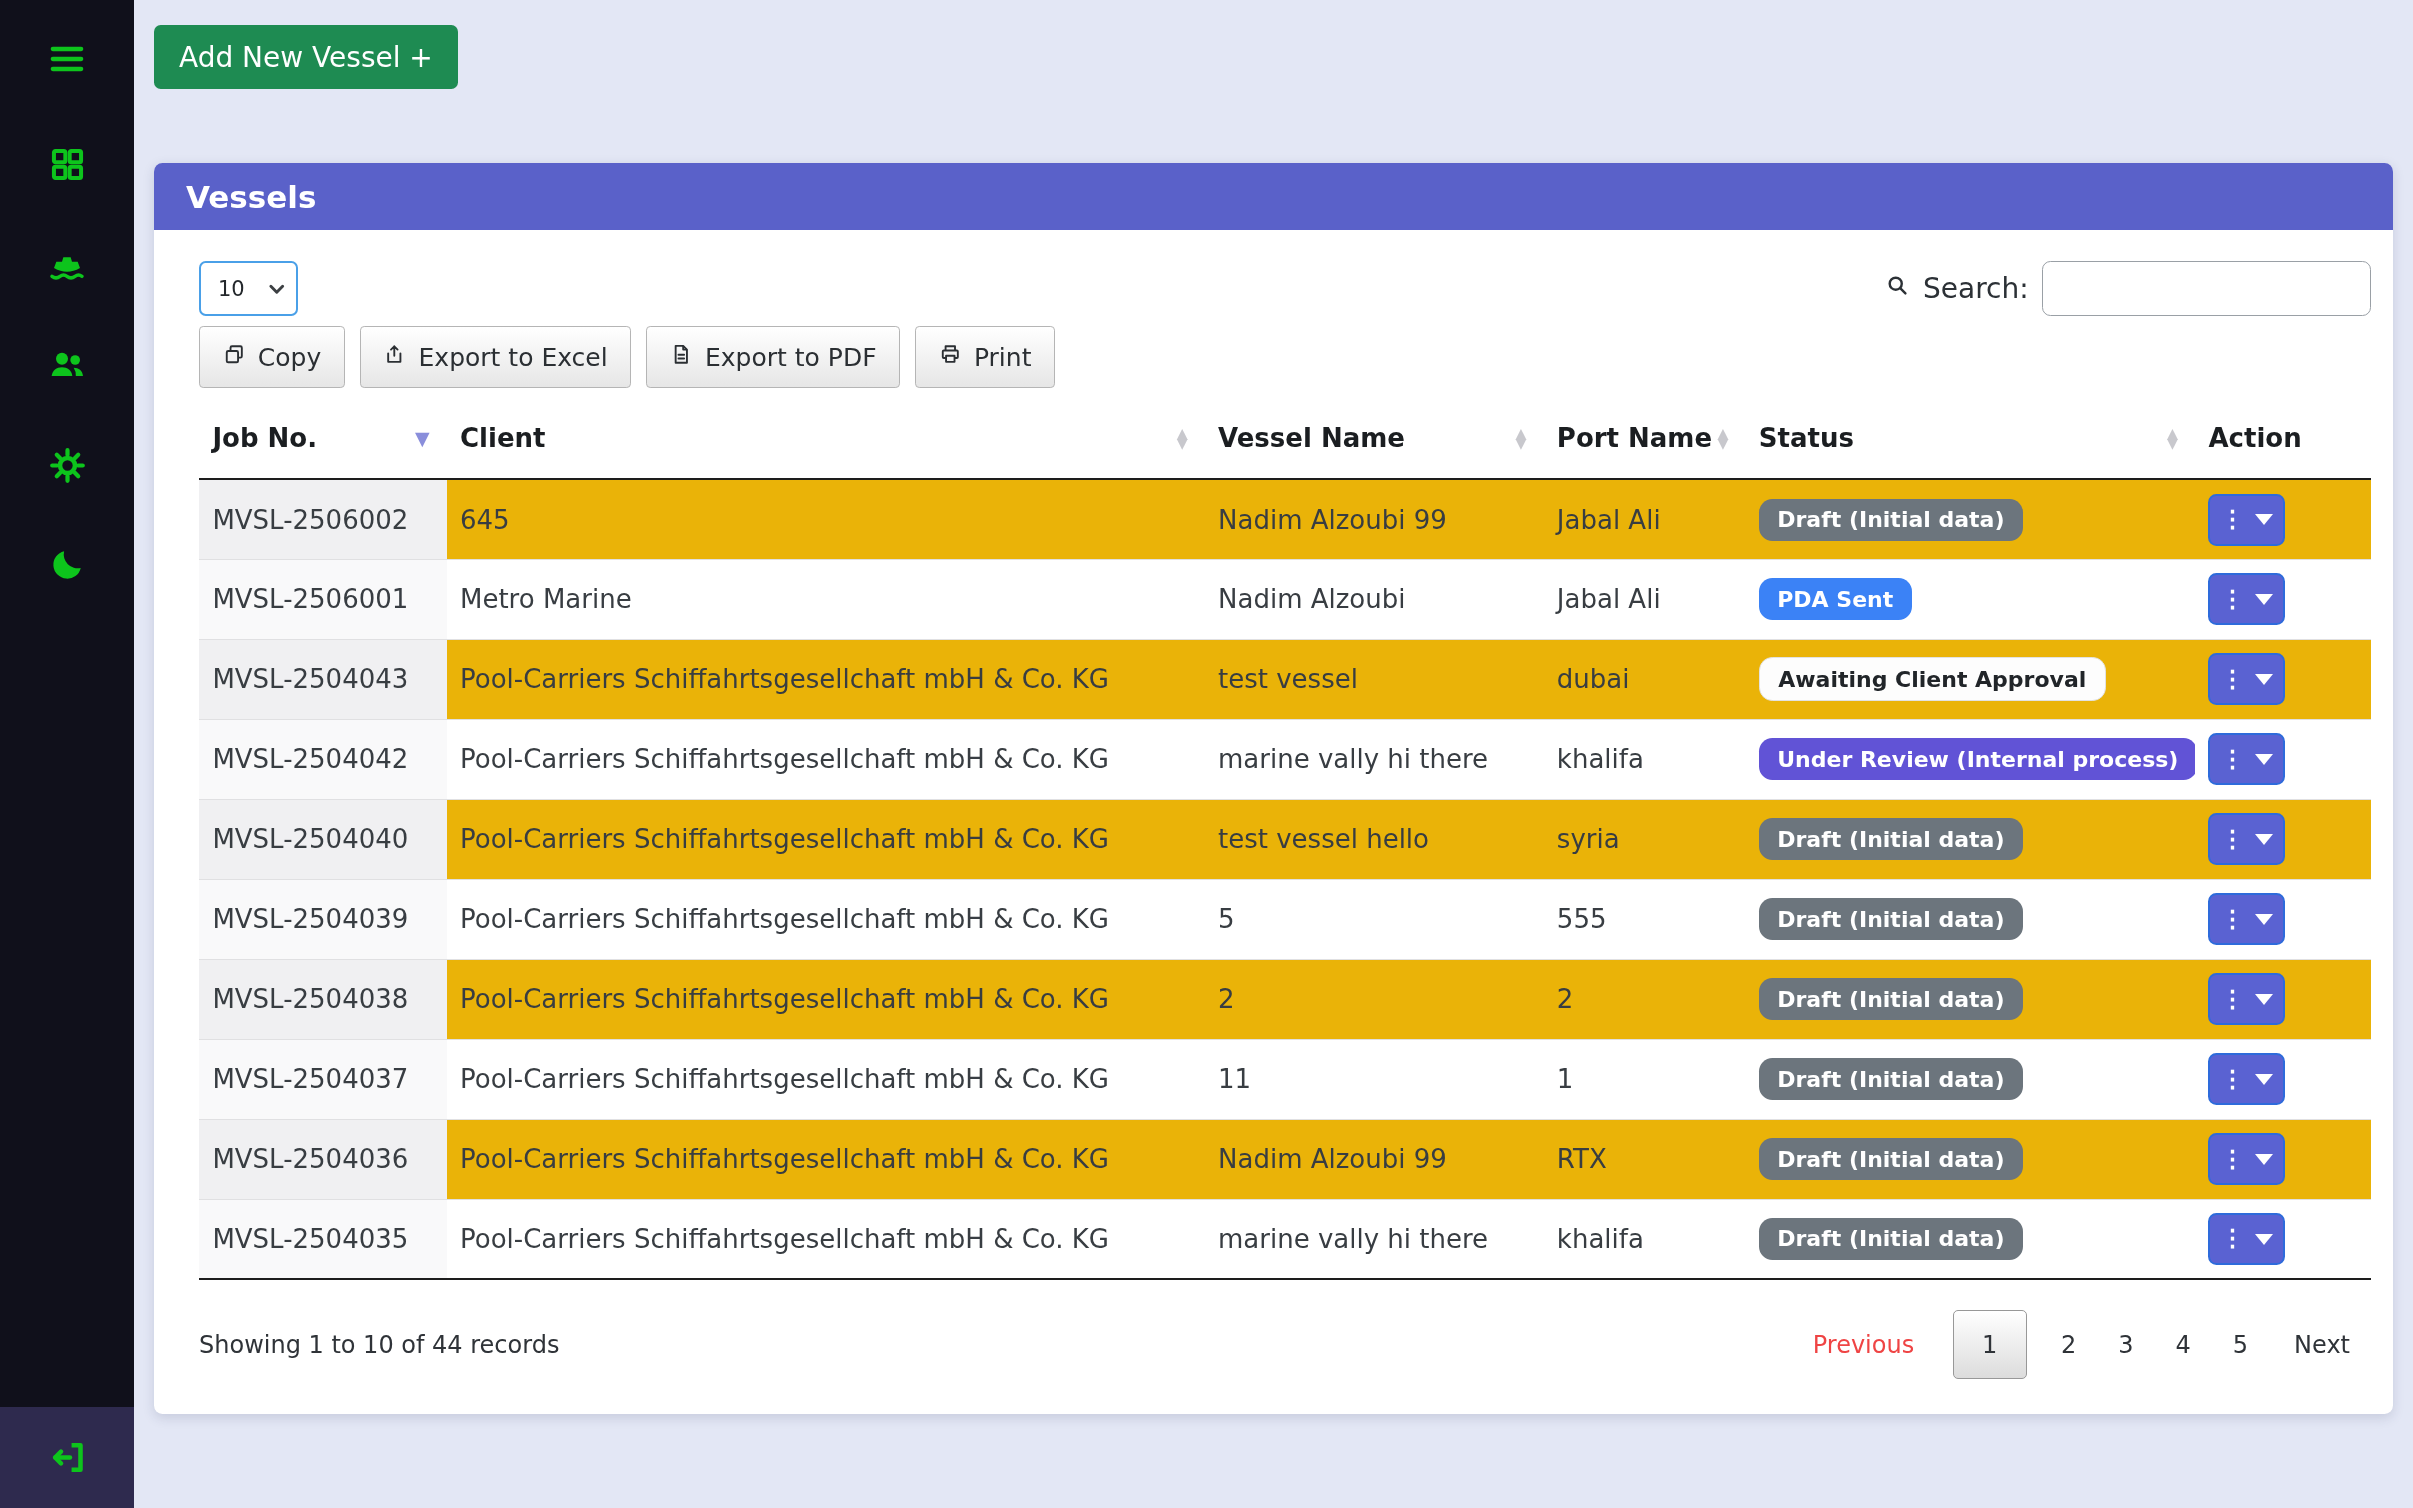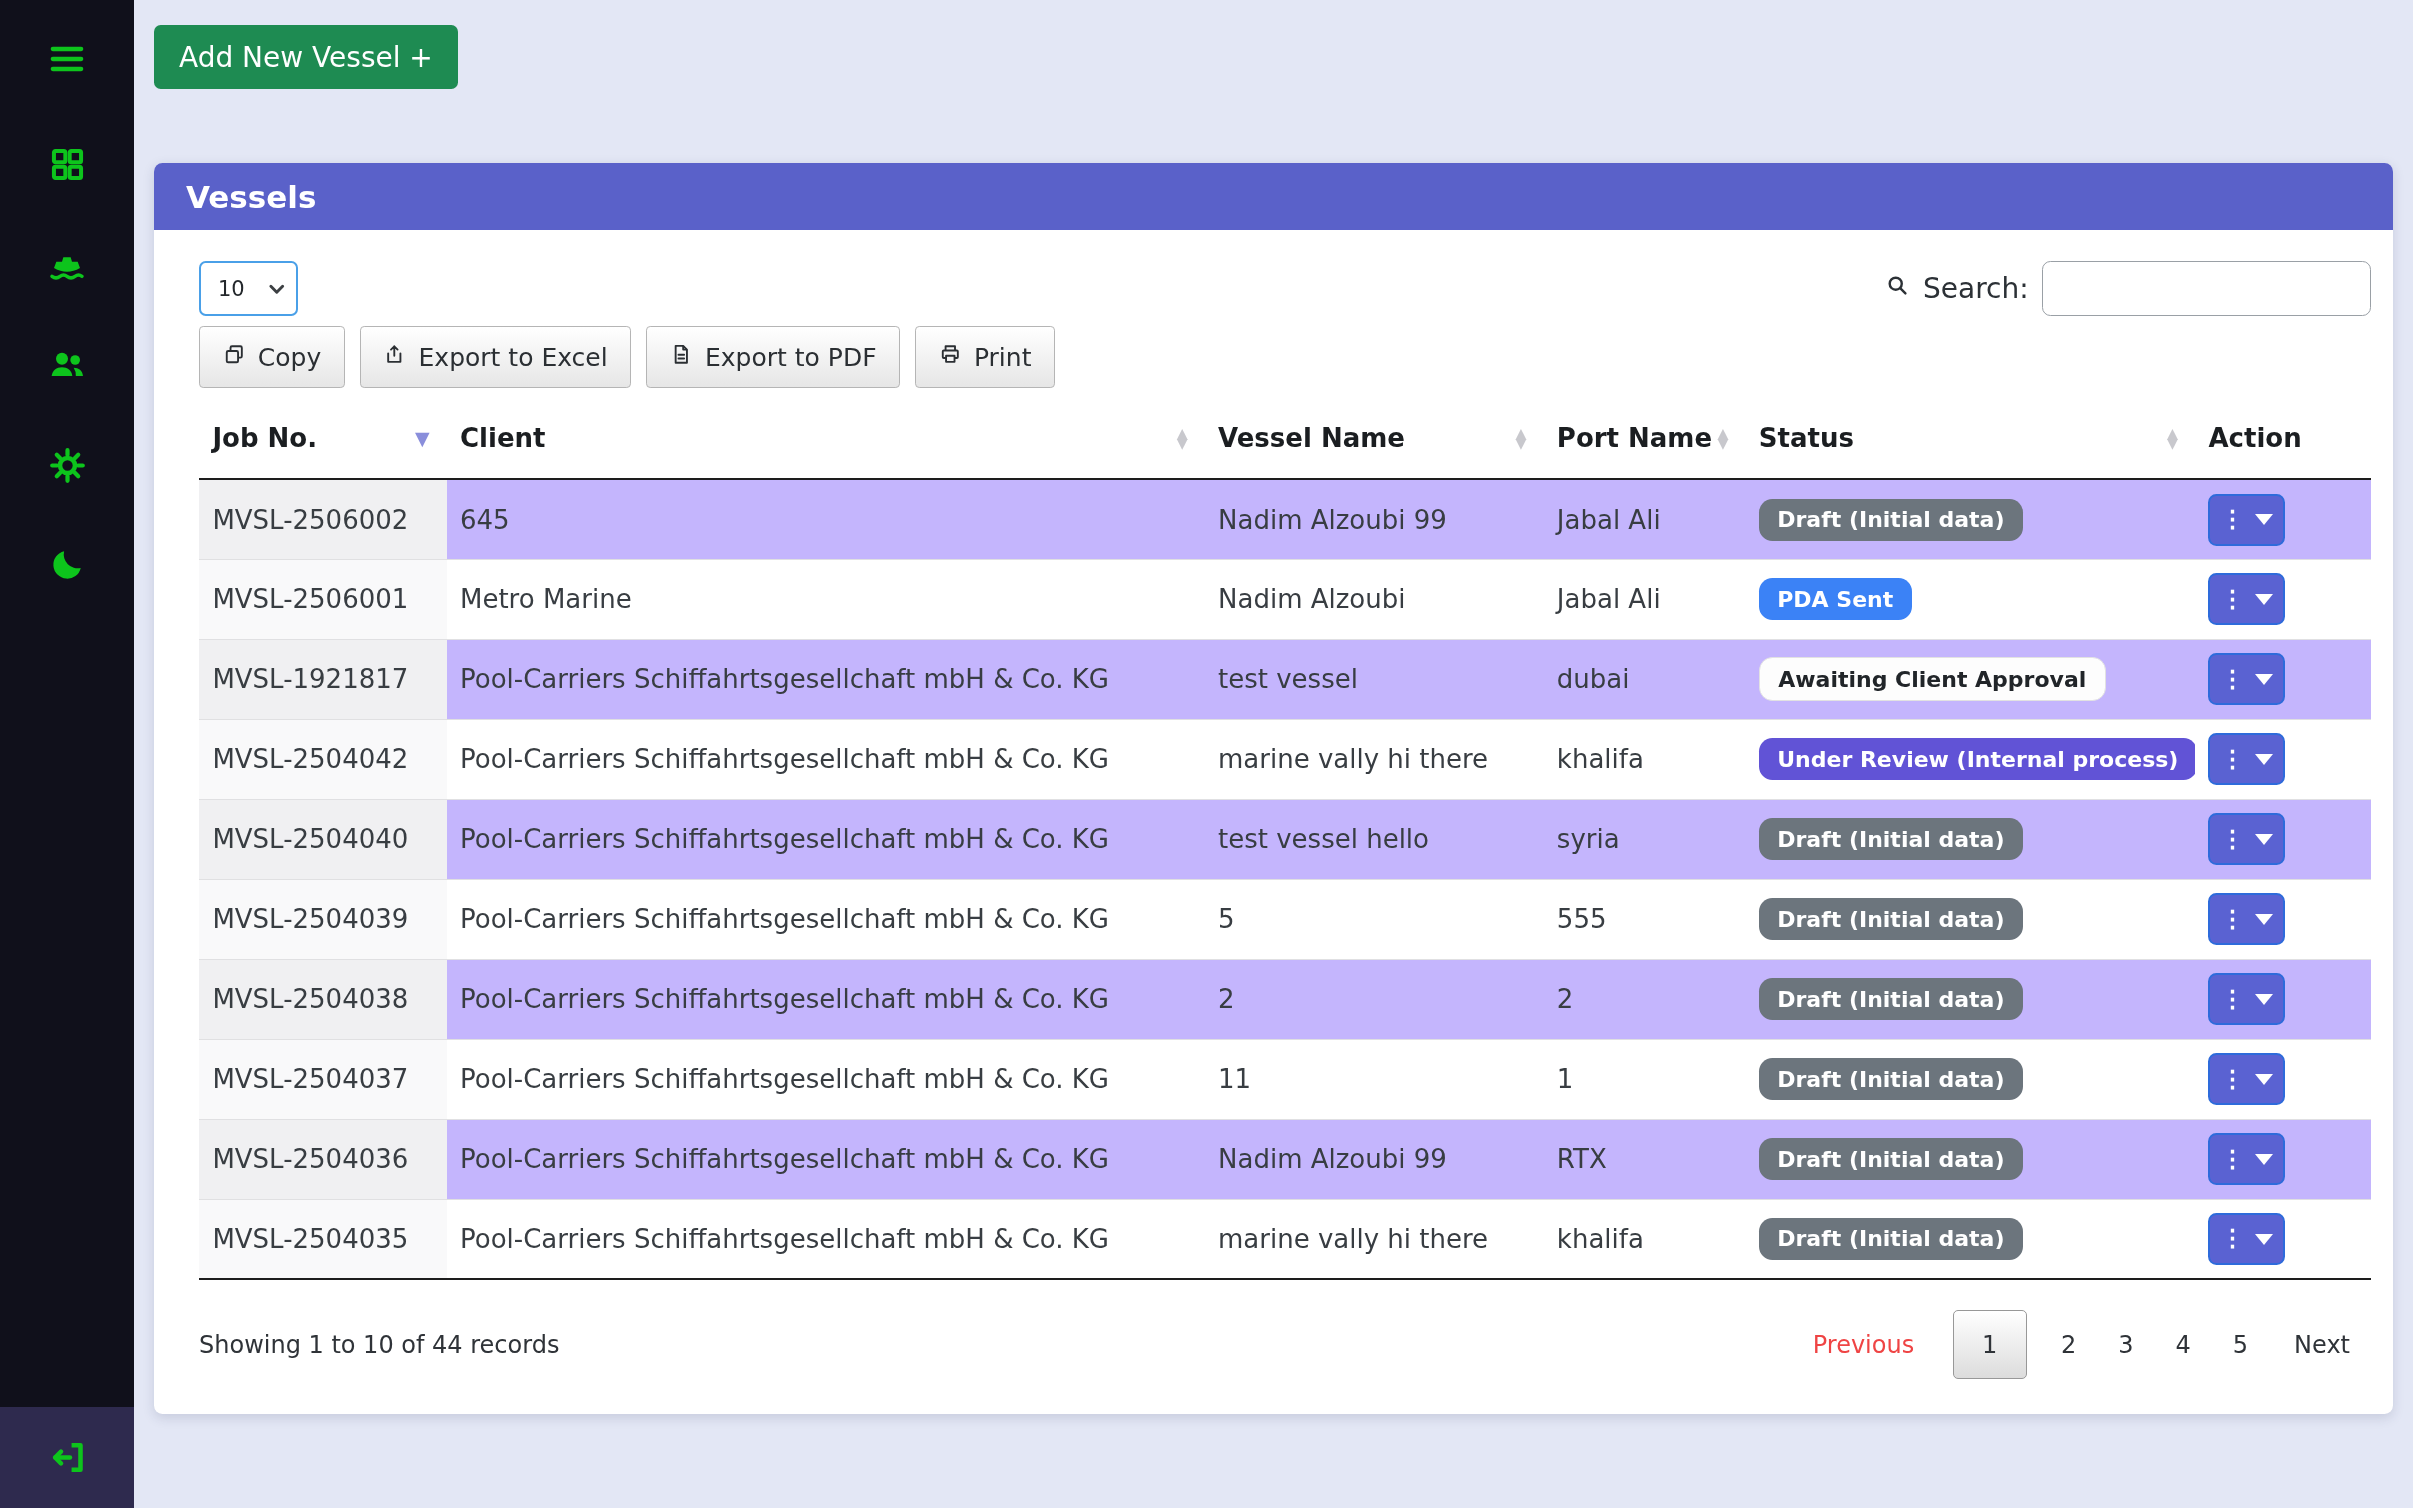--- a/index.html
+++ b/index.html
@@ -79,21 +79,21 @@
     text-align:left; font-size:26px; color:#1b1e21; font-weight:bold;
     padding:22px 17px 25px 13.4px; border-bottom:2.5px solid #1d1d1d;
   }
   .th-inner { display:flex; align-items:center; justify-content:space-between; }
   .sort-both { display:inline-flex; flex-direction:column; color:#c8c8cd; font-size:14.2px; line-height:10px; }
   .sort-desc { color:#8a8edb; font-size:19px; line-height:19px; }
   tbody td {
     font-size:26px; color:#383d42; padding:0 17px 0 13.4px; height:80px;
     border-top:0.8px solid #e0e0e2; overflow:hidden; white-space:nowrap;
   }
-  tr.odd td  { background:#c4b5fd; }
+  tr.odd td  { background:#eab308; }
   tr.odd td.col-job { background:#f0f0f2; }
   tr.even td { background:#ffffff; }
   tr.even td.col-job { background:#f9f9fa; }
 
   .badge {
     display:inline-block; font-size:22px; font-weight:bold; color:#fff;
     padding:8.4px 18.4px; border-radius:13.4px; line-height:1.15; white-space:nowrap;
   }
   .badge.v-awaiting { border:1.7px solid #e2e2e2; }
 
@@ -316,21 +316,21 @@
               <td class="col-client">Metro Marine</td>
               <td class="col-vessel">Nadim Alzoubi</td>
               <td class="col-port">Jabal Ali</td>
               <td class="col-status"><span class="badge v-pda" style="background: #3b82f6;">PDA Sent</span></td>
               <td class="col-action"><button class="action-btn">
                   <span class="dots">⋮</span>
                   <span class="caret"></span>
                 </button></td>
             </tr>
             <tr class="odd">
-              <td class="col-job">MVSL-1921817</td>
+              <td class="col-job">MVSL-2504043</td>
               <td class="col-client">Pool-Carriers Schiffahrtsgesellchaft mbH &amp; Co. KG</td>
               <td class="col-vessel">test vessel</td>
               <td class="col-port">dubai</td>
               <td class="col-status"><span class="badge v-awaiting" style="background: rgb(253, 253, 253); color: rgb(33, 37, 41); border-color: rgb(226, 226, 226);">Awaiting Client Approval</span></td>
               <td class="col-action"><button class="action-btn">
                   <span class="dots">⋮</span>
                   <span class="caret"></span>
                 </button></td>
             </tr>
             <tr class="even">

